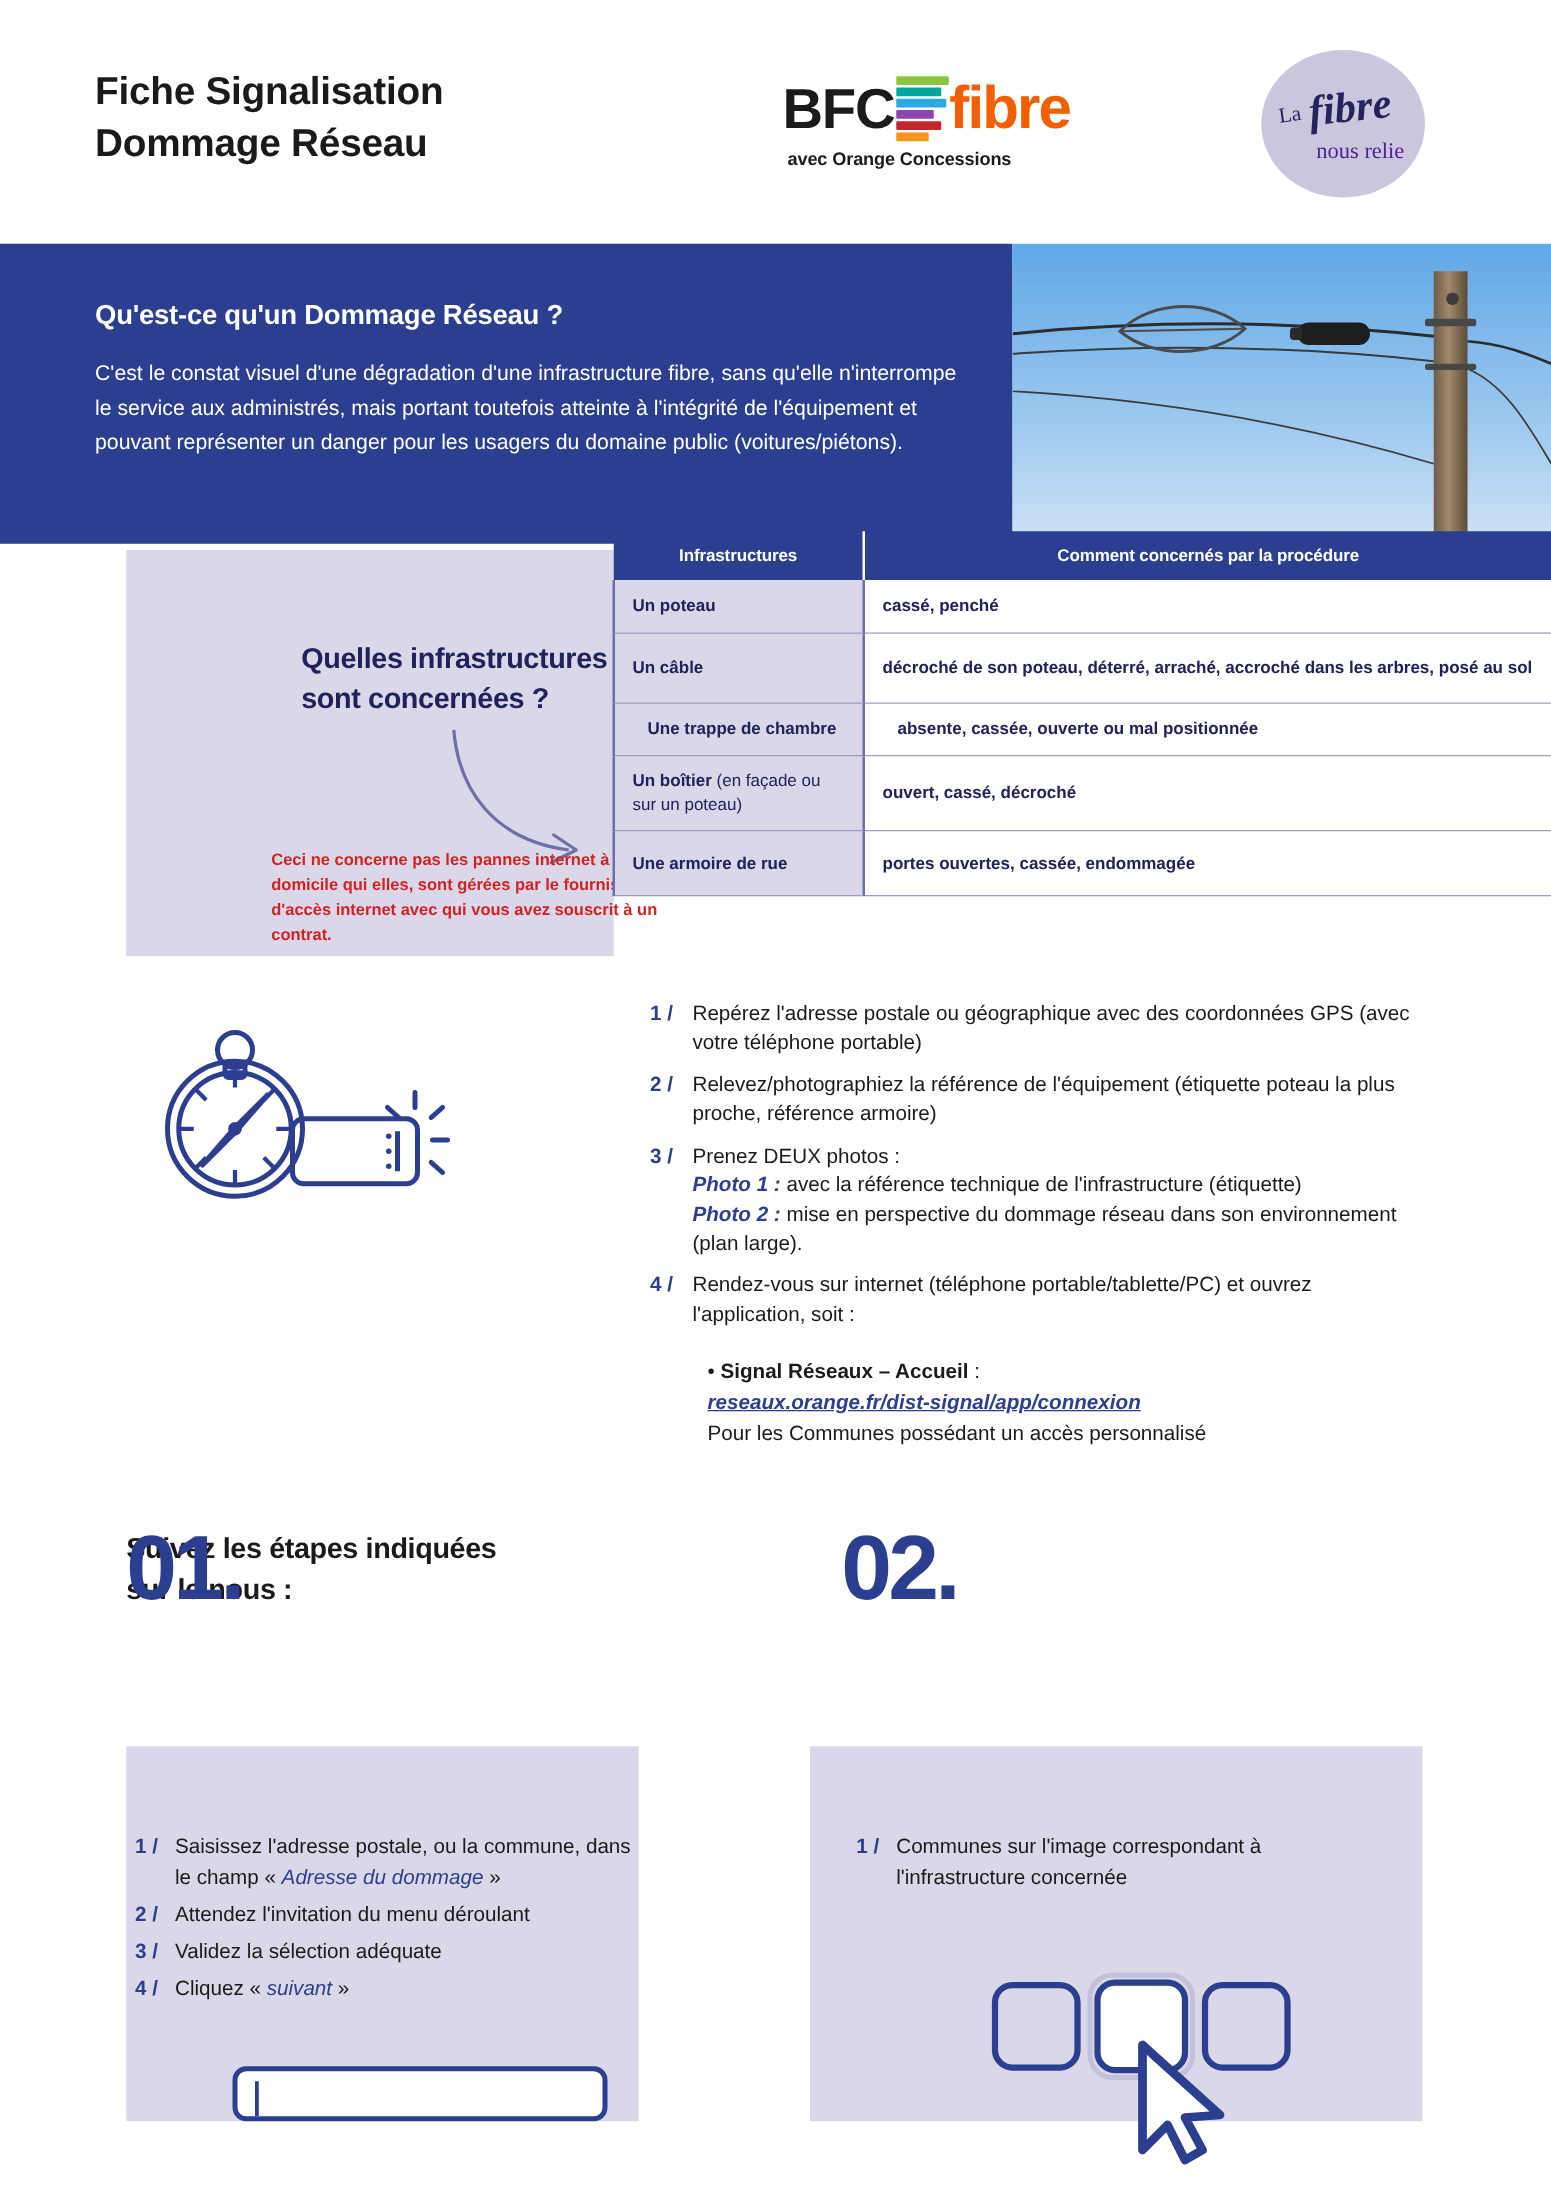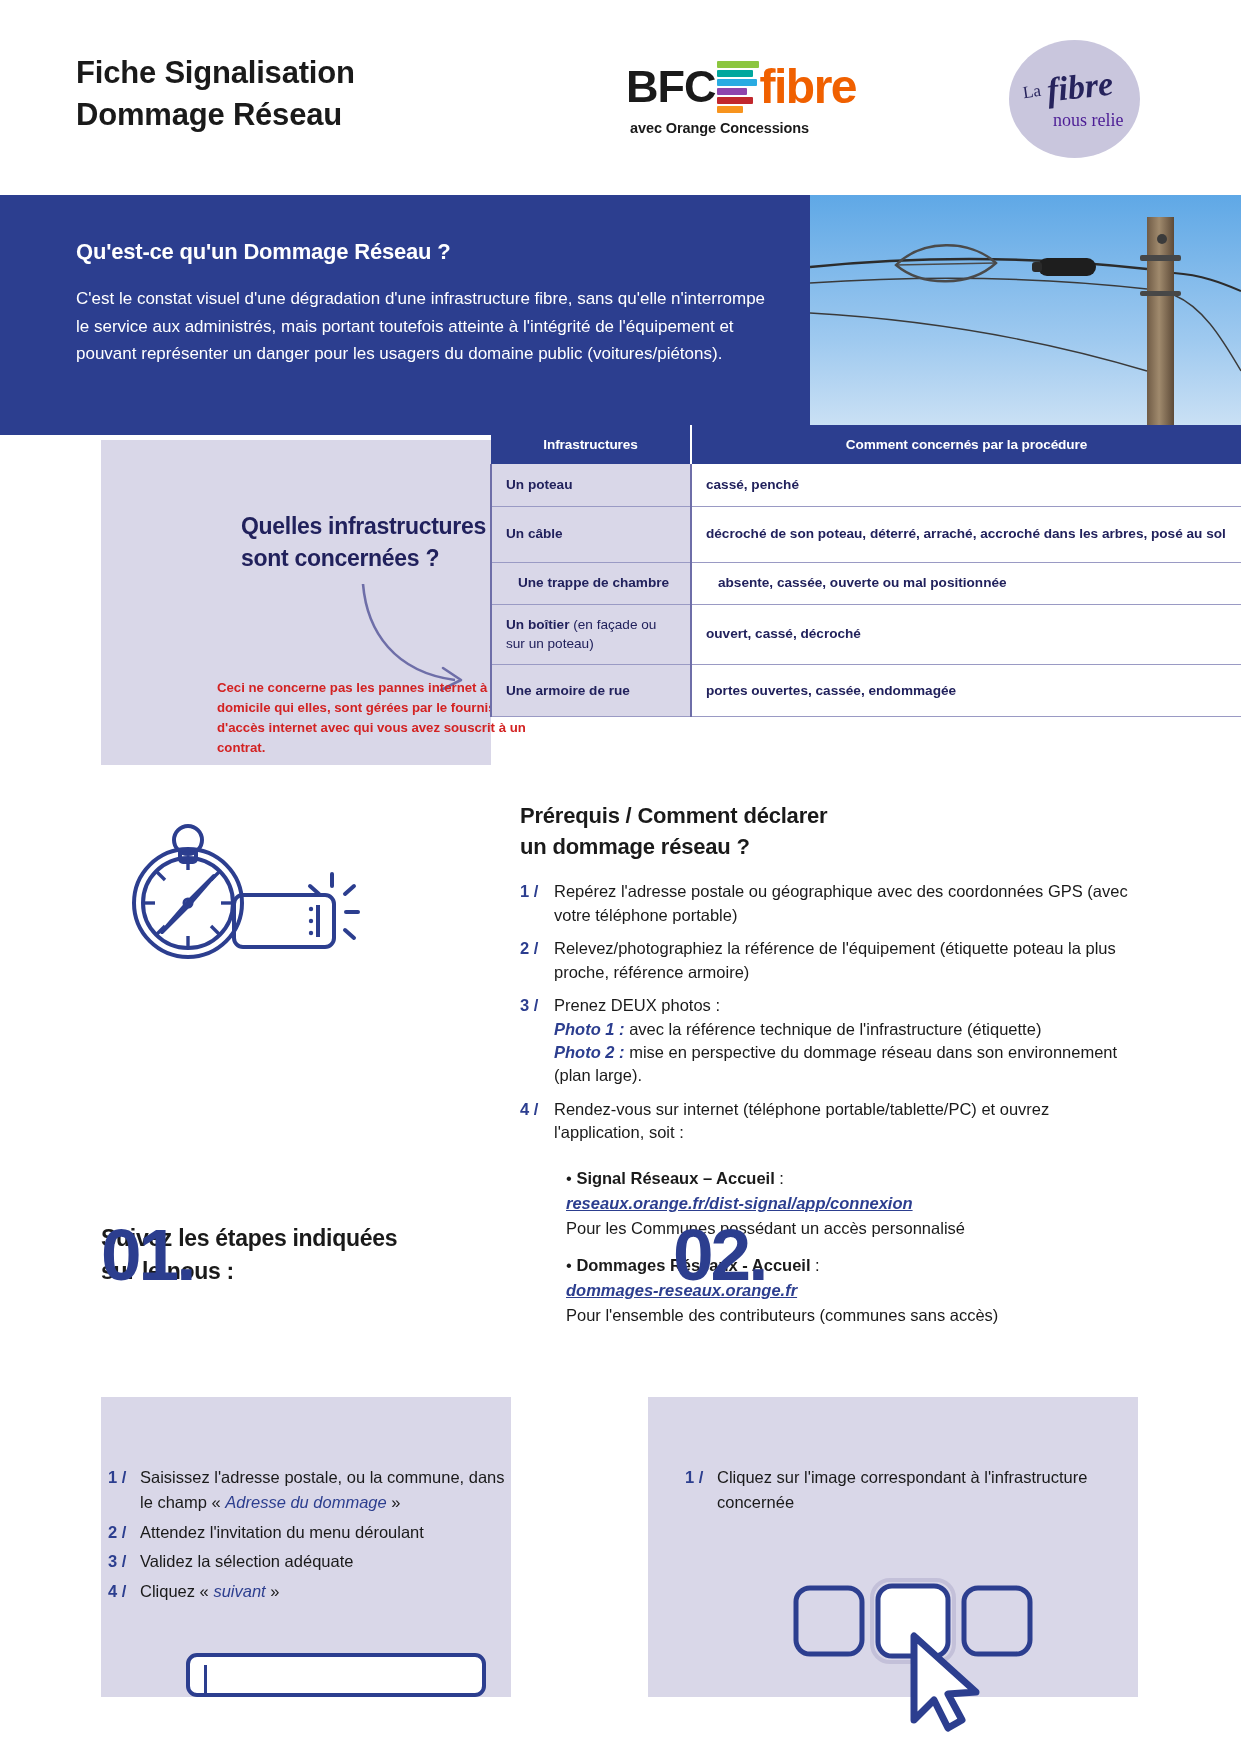--- a/index.html
+++ b/index.html
@@ -307,24 +307,20 @@
     <g stroke="#2c3e8f" stroke-width="4" stroke-linecap="round">
       <line x1="206" y1="64" x2="206" y2="76"></line>
       <line x1="228" y1="76" x2="219" y2="84"></line>
       <line x1="184" y1="76" x2="193" y2="84"></line>
       <line x1="232" y1="102" x2="220" y2="102"></line>
       <line x1="228" y1="128" x2="219" y2="120"></line>
     </g>
   </svg>
 
   <div class="prereq">
-    <div class="prereq-h">
-      <span>Prérequis / Comment déclarer</span><br>
-      <span>un dommage réseau ?</span>
-    </div>
 
     <div class="step">
       <span class="num">1 /</span>
       <span class="body">Repérez l'adresse postale ou géographique avec des coordonnées GPS (avec votre téléphone portable)</span>
     </div>
     <div class="step">
       <span class="num">2 /</span>
       <span class="body">Relevez/photographiez la référence de l'équipement (étiquette poteau la plus proche, référence armoire)</span>
     </div>
     <div class="step">
@@ -340,26 +336,20 @@
       <span class="body">Rendez-vous sur internet (téléphone portable/tablette/PC) et ouvrez l'application, soit :</span>
     </div>
 
     <div class="bullets">
       <div class="bl">
         <span>•</span>
         <span class="hd">Signal Réseaux – Accueil</span><span> :</span>
         <a class="url" href="#">reseaux.orange.fr/dist-signal/app/connexion</a>
         <span>Pour les Communes possédant un accès personnalisé</span>
       </div>
-      <div class="bl">
-        <span>•</span>
-        <span class="hd">Dommages Réseaux - Accueil</span><span> :</span>
-        <a class="url" href="#">dommages-reseaux.orange.fr</a>
-        <span>Pour l'ensemble des contributeurs (communes sans accès)</span>
-      </div>
     </div>
   </div>
 
   <div class="suivez">
     <span>Suivez les étapes indiquées</span><br>
     <span>sur le nous :</span>
   </div>
 
   <div class="panel01"></div>
   <div class="big-num num01">01.</div>
@@ -383,21 +373,21 @@
   </div>
   <div class="addr-input">
     <span class="caret"></span>
   </div>
 
   <div class="panel02"></div>
   <div class="big-num num02">02.</div>
   <div class="plist p2list">
     <div class="li">
       <span class="n">1 /</span>
-      <span class="t">Cliquez sur l'image correspondant à l'infrastructure concernée</span>
+      <span class="t">Communes sur l'image correspondant à l'infrastructure concernée</span>
     </div>
   </div>
 
   <svg class="choice-ill" viewBox="0 0 320 184">
     <rect x="10" y="18" width="66" height="66" rx="14" fill="none" stroke="#2c3e8f" stroke-width="5"></rect>
     <rect x="86" y="10" width="82" height="82" rx="18" fill="none" stroke="#c3c0d9" stroke-width="4"></rect>
     <rect x="92" y="16" width="70" height="70" rx="14" fill="#ffffff" stroke="#2c3e8f" stroke-width="5"></rect>
     <rect x="178" y="18" width="66" height="66" rx="14" fill="none" stroke="#2c3e8f" stroke-width="5"></rect>
     <path d="M128 66 L128 150 L148 130 L162 158 L176 150 L162 124 L190 122 Z" fill="#ffffff" stroke="#2c3e8f" stroke-width="7" stroke-linejoin="round"></path>
   </svg>

